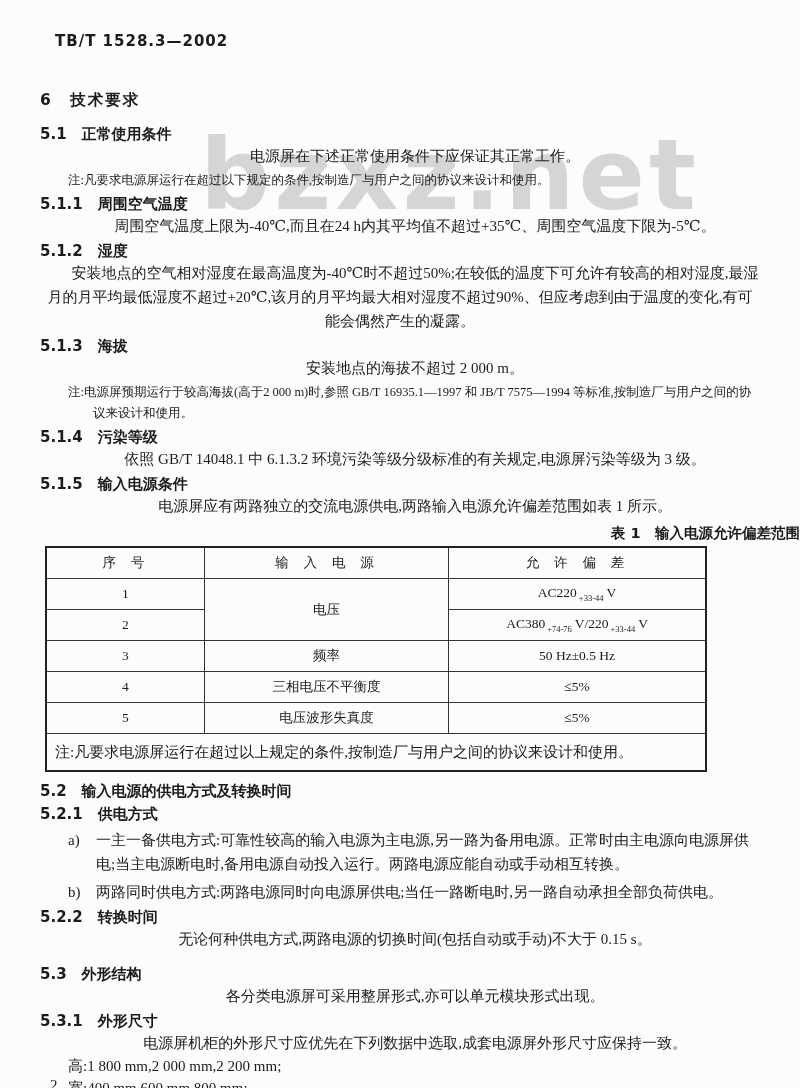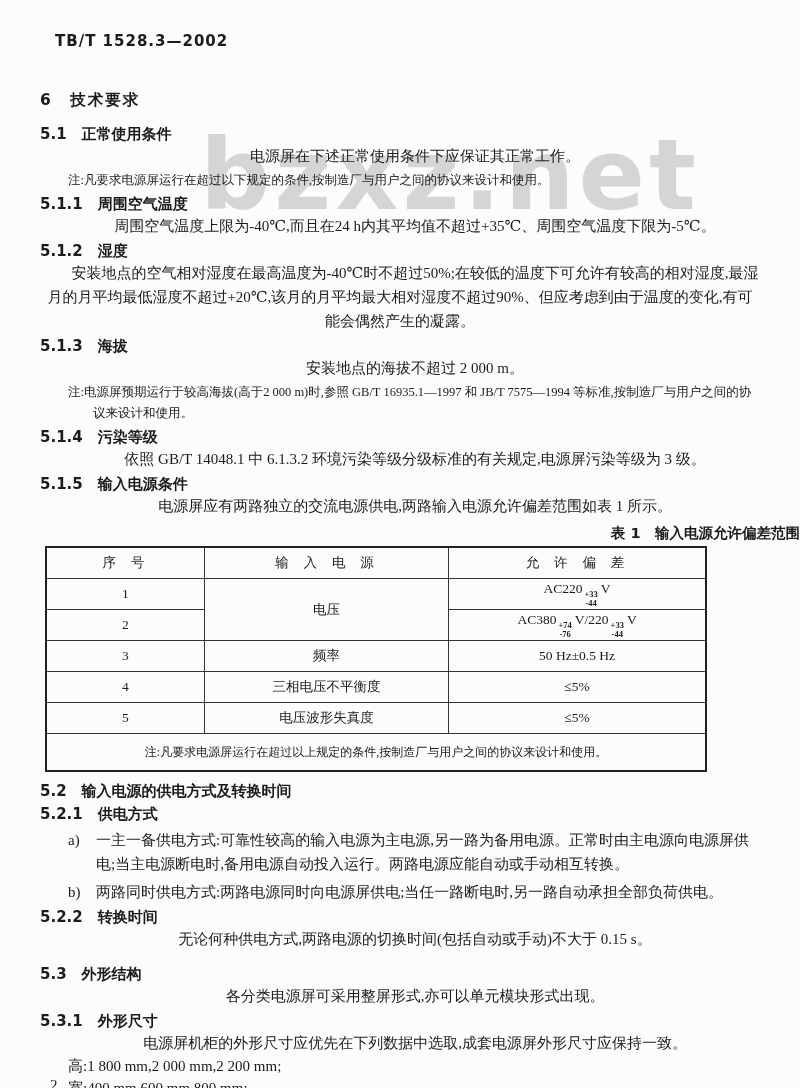--- a/index.html
+++ b/index.html
@@ -88,33 +88,31 @@
     height:28px;
     padding:1px 4px;
   }
   table.t1 td.hdr{
     font-family:"DejaVu Sans","Liberation Sans",sans-serif;
     letter-spacing:1.1em;
     padding-left:1.1em;
     font-size:13.5px;
   }
   table.t1 td.note-cell{
-    text-align:center;
-    font-size:12px;
+    text-align:left;
+    font-size:15px;
     padding:4px 8px;
     letter-spacing:0;
   }
   .tol{
     display:inline-flex;
-    flex-direction:column;
     vertical-align:-4px;
     font-size:8.5px;
     line-height:1.05;
     margin:0 2px;
-    font-weight:bold;
   }
   .unit{margin-left:1px;}
   .page-num{
     position:absolute;
     left:50px;top:1077px;
     font-size:15px;
   }
 </style>
 </head>
 <body>

